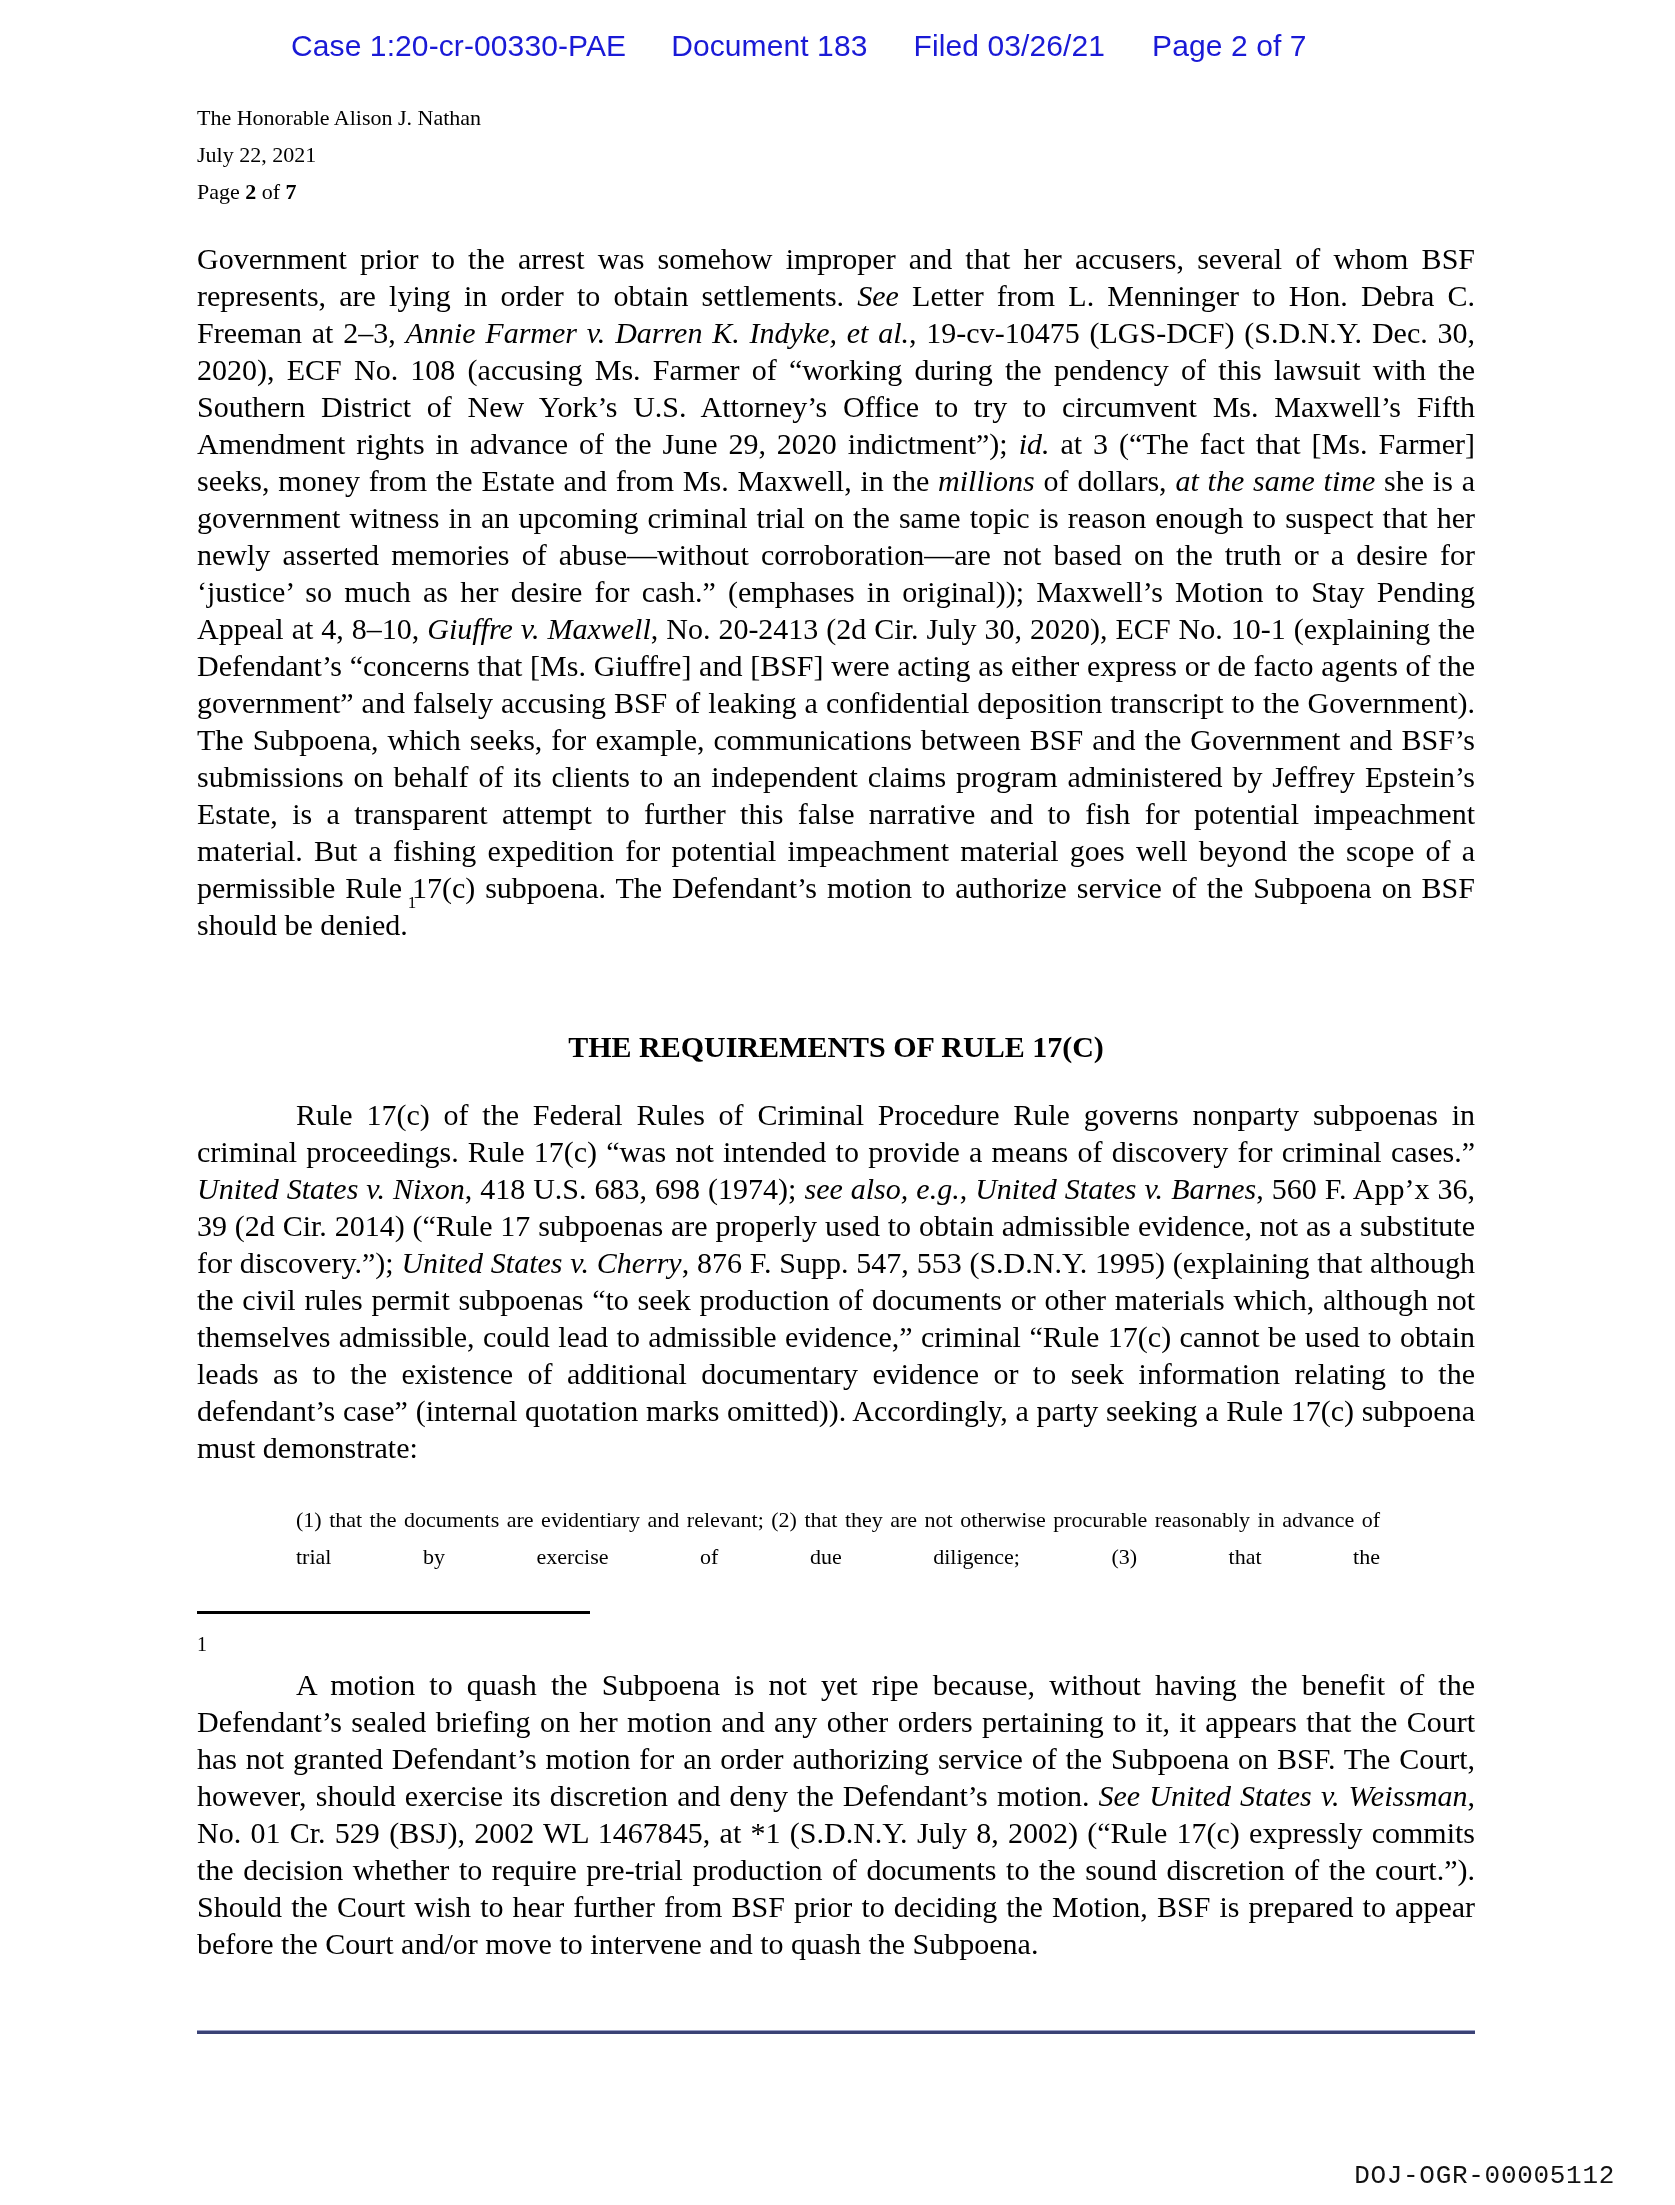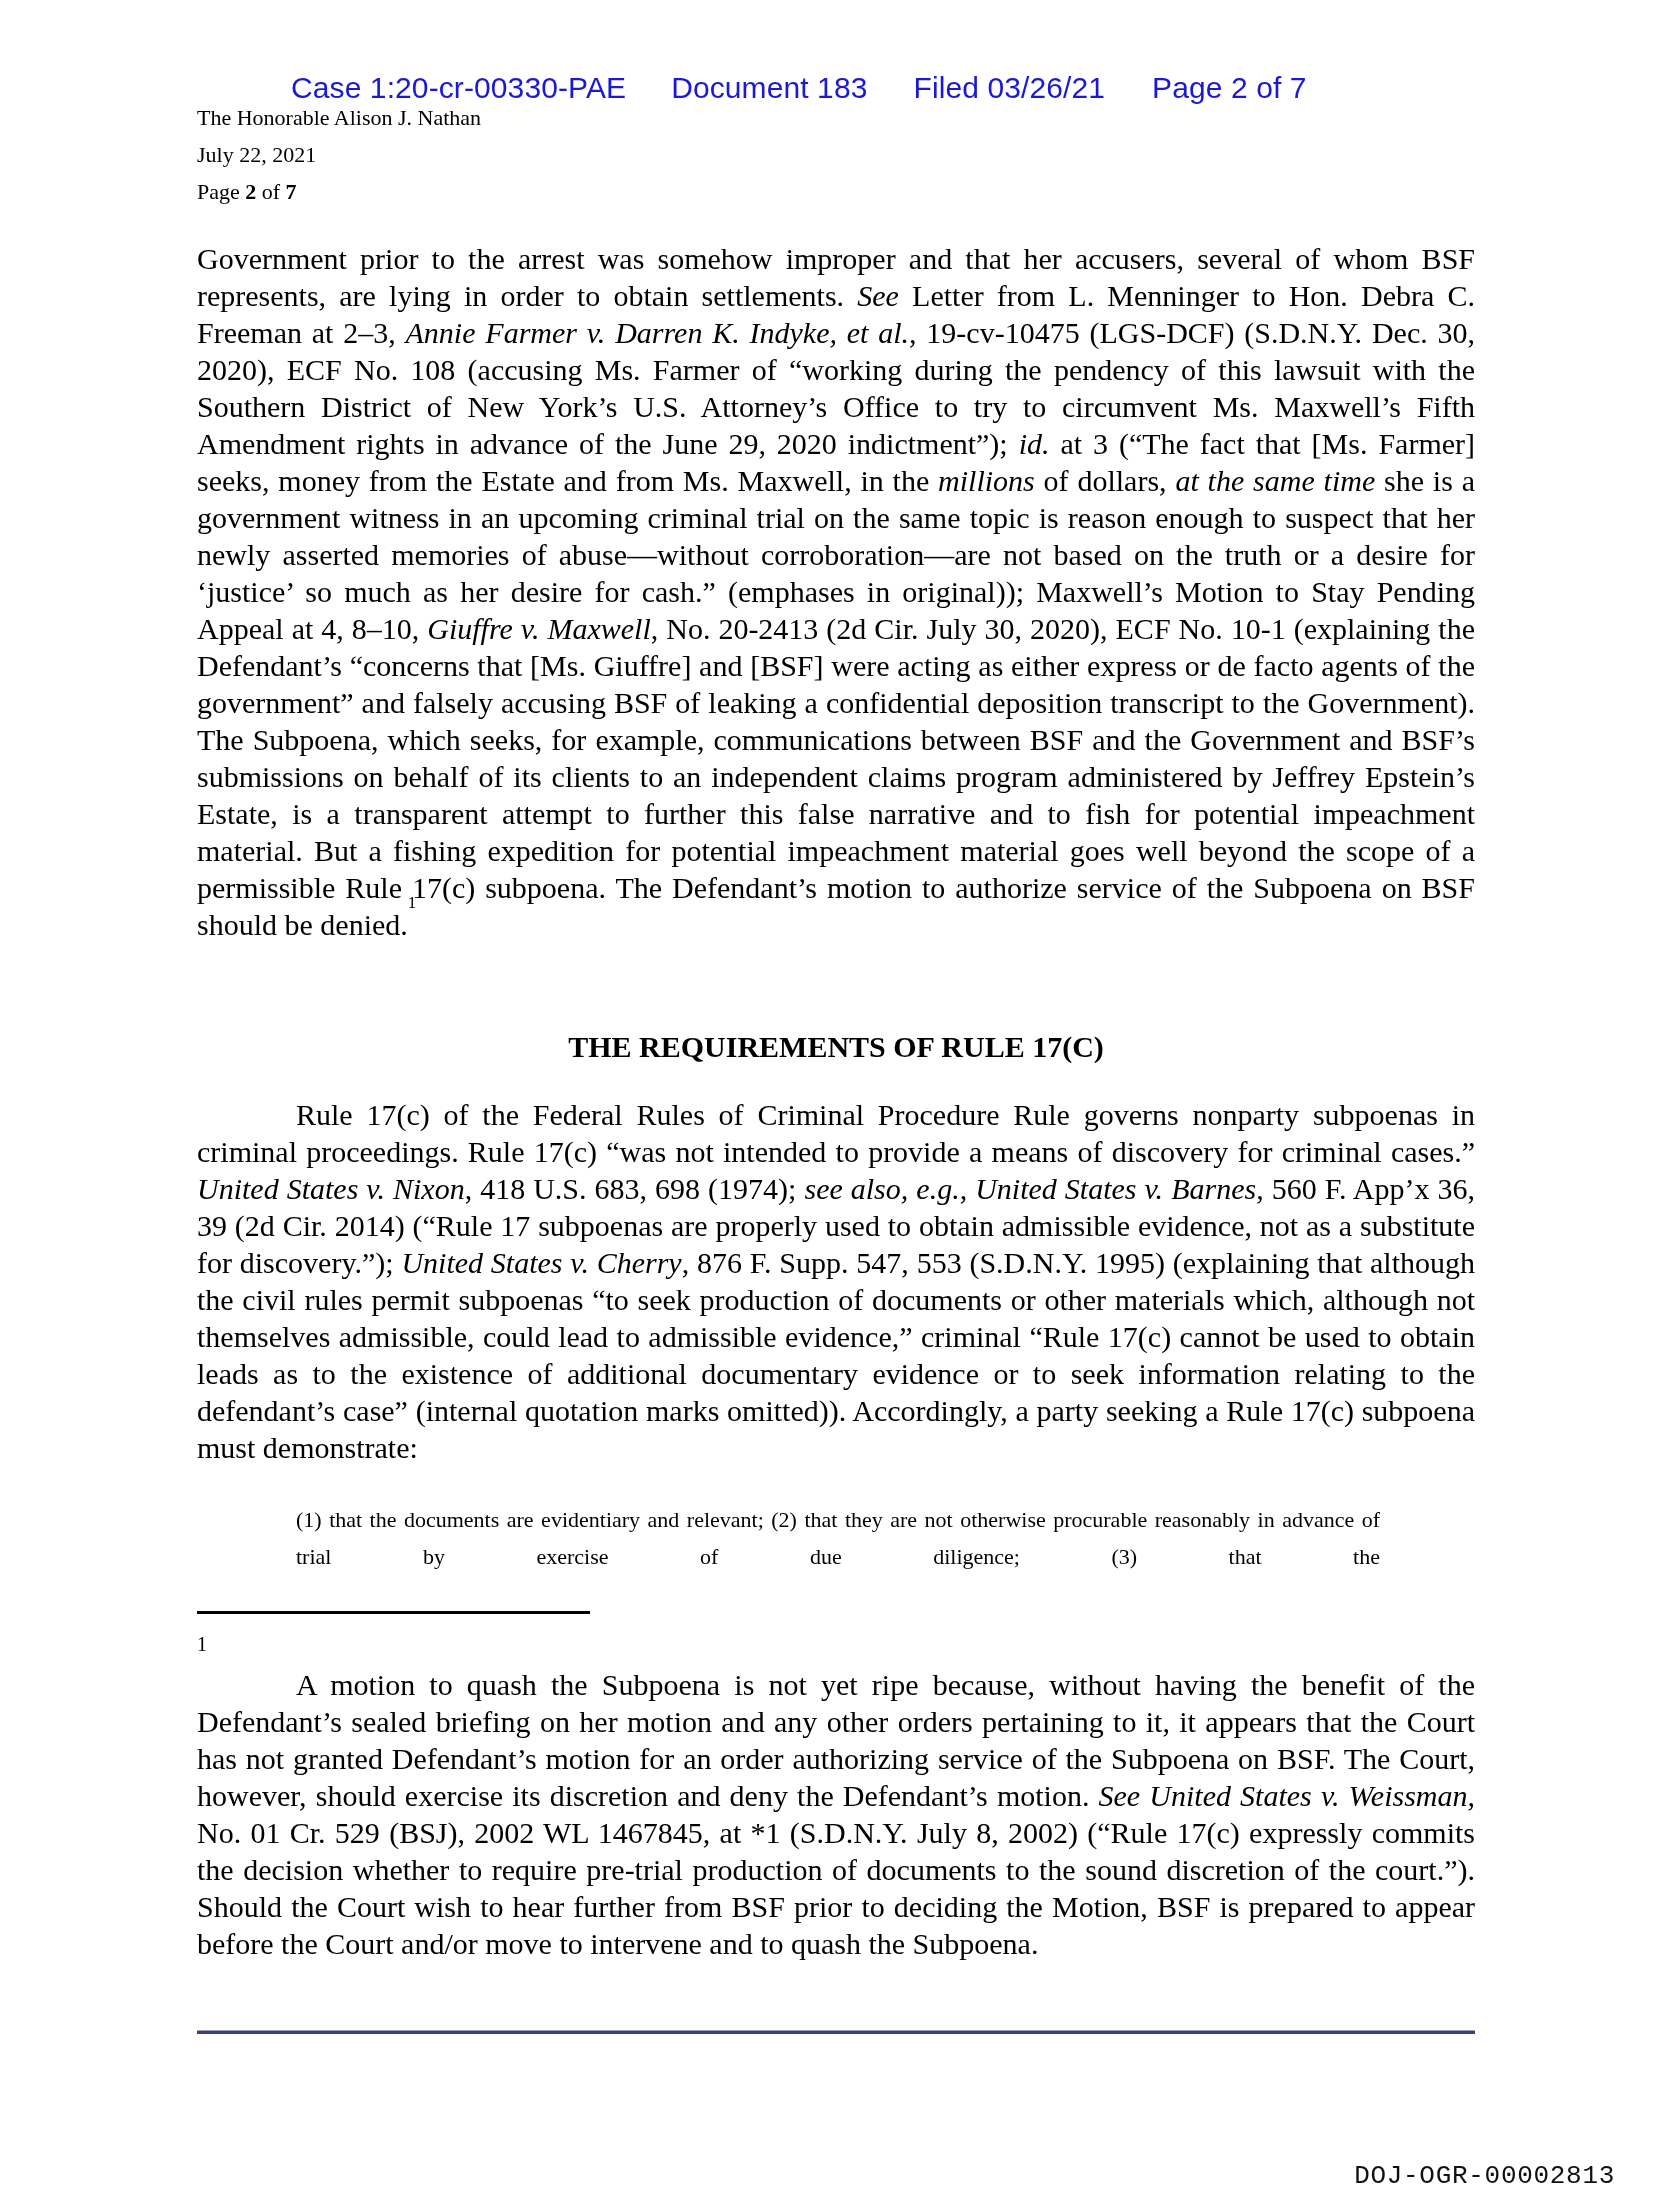--- a/index.html
+++ b/index.html
@@ -3,21 +3,21 @@
 <meta charset="utf-8">
 <style>
   html, body { margin:0; padding:0; background:#ffffff; }
   body { width:1675px; height:2205px; position:relative; overflow:hidden; }
   .serif { font-family: "Liberation Serif", "DejaVu Serif", serif; color:#000; }
   #header-stamp {
     position:absolute; top:29px; left:291px; width:1117px;
     font-family: "Liberation Sans", "DejaVu Sans", sans-serif;
     font-size:30px; color:#1a1ad6; white-space:nowrap; letter-spacing:0.1px;
   }
-  #header-stamp span { display:inline-block;margin-top:42px; }
+  #header-stamp span { display:inline-block; }
   #header-stamp .gap1 { margin-left:45px; }
   #header-stamp .gap2 { margin-left:46px; }
   #header-stamp .gap3 { margin-left:47px; }
 
   #letter-head { position:absolute; top:99px; left:197px; font-size:22px; line-height:37px; }
   #letter-head b { font-weight:bold; }
 
   .para { position:absolute; left:197px; width:1278px; font-size:30px; line-height:37px; text-align:justify; text-align-last:left; }
   .para i { }
   .para sup { font-size:17px; vertical-align:top; position:relative; top:-2.6px; line-height:0; }
@@ -58,14 +58,14 @@
 
 <div id="footnote-rule"></div>
 
 <div id="footnote" class="serif">
   <span class="fn-num">1</span>
   <span class="fn-text"><span>A motion to quash the Subpoena is not yet ripe because, without having the benefit of the Defendant’s sealed briefing on her motion and any other orders pertaining to it, it appears that the Court has not granted Defendant’s motion for an order authorizing service of the Subpoena on BSF.  The Court, however, should exercise its discretion and deny the Defendant’s motion.  </span><i>See United States v. Weissman</i><span>, No. 01 Cr. 529 (BSJ), 2002 WL 1467845, at *1 (S.D.N.Y. July 8, 2002) (“Rule 17(c) expressly commits the decision whether to require pre-trial production of documents to the sound discretion of the court.”).  Should the Court wish to hear further from BSF prior to deciding the Motion, BSF is prepared to appear before the Court and/or move to intervene and to quash the Subpoena.</span></span>
 </div>
 
 <div id="bottom-rule"></div>
 
-<div id="bates">DOJ-OGR-00002813</div>
+<div id="bates">DOJ-OGR-00005112</div>
 
 
 </body></html>

